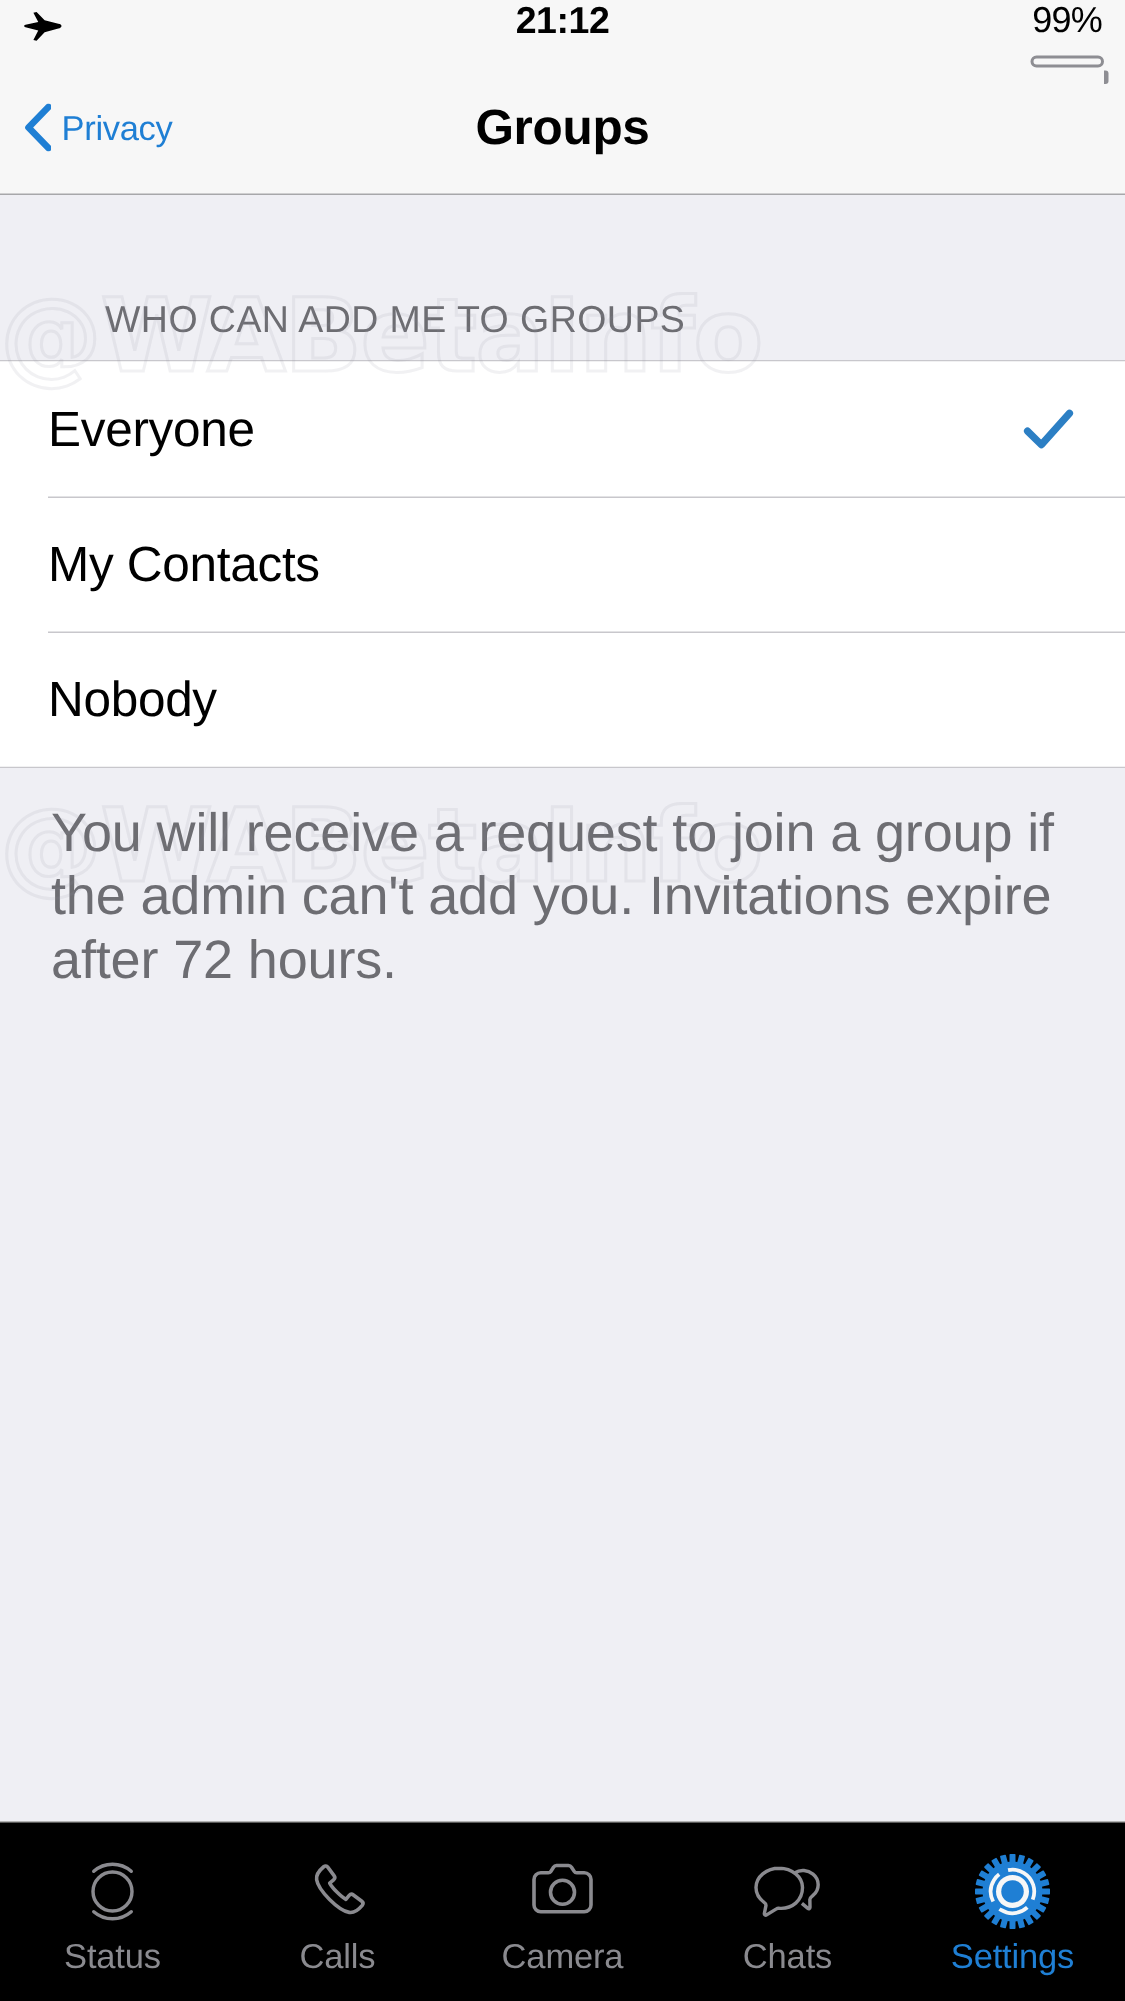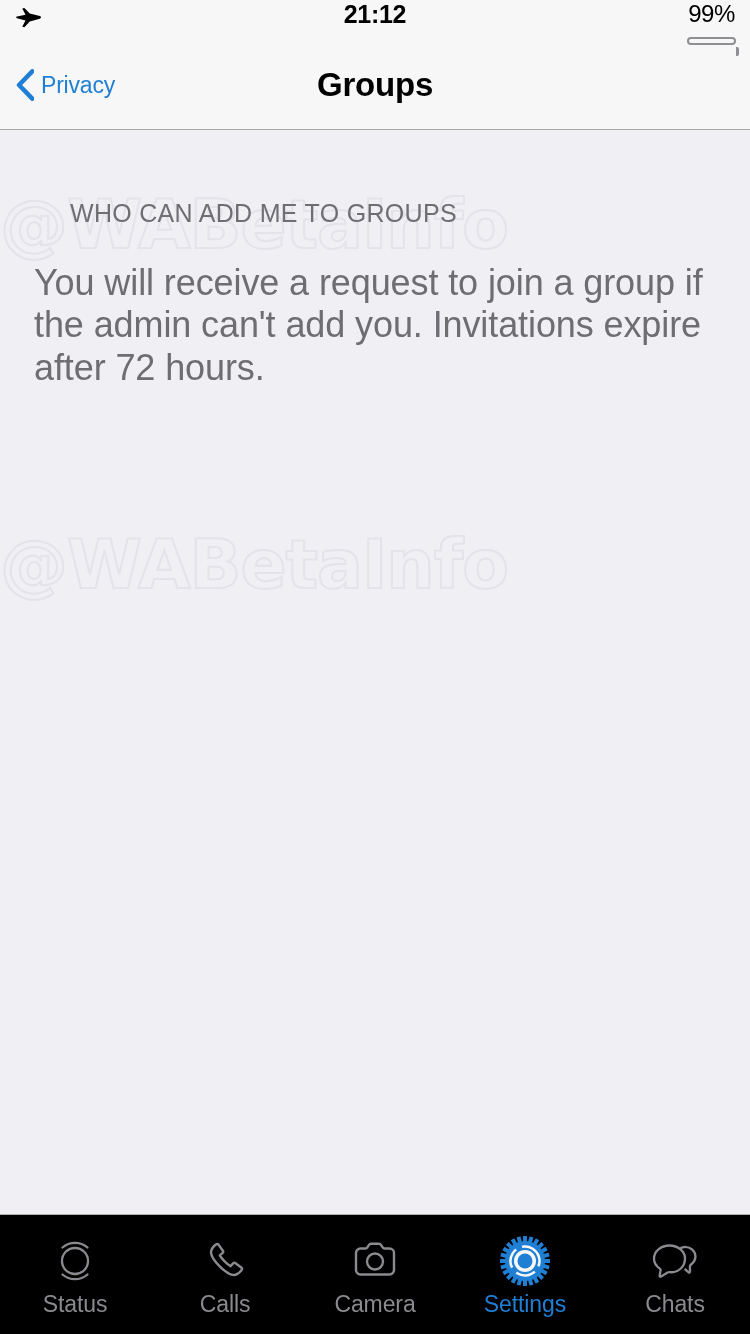--- a/index.html
+++ b/index.html
@@ -283,20 +283,38 @@
       </svg>
       <span class="nav-back-label">Privacy</span>
     </div>
     <div class="nav-title">Groups</div>
   </div>
 
   <div class="content">
 
     <div class="section-header">WHO CAN ADD ME TO GROUPS</div>
 
+    <div class="table-group">
+
+      <div class="row">
+        <span class="row-label">Everyone</span>
+        <svg class="check" viewBox="0 0 24 20">
+          <polyline points="2,11 8.6,17.5 22,2.5" fill="none" stroke="#2c7fc4" stroke-width="3.4" stroke-linecap="round" stroke-linejoin="round"></polyline>
+        </svg>
+      </div>
+
+      <div class="row">
+        <span class="row-label">My Contacts</span>
+      </div>
+
+      <div class="row">
+        <span class="row-label">Nobody</span>
+      </div>
+
+    </div>
 
     <div class="footer-note">You will receive a request to join a group if the admin can't add you. Invitations expire after 72 hours.</div>
   </div>
 
   <div class="watermark wm-1">@WABetaInfo</div>
   <div class="watermark wm-2">@WABetaInfo</div>
 
   <div class="tab-bar">
 
     <div class="tab">
@@ -331,20 +349,35 @@
                    A2 2 0 0 0 17.2 9.6 L19 6.8 A2.4 2.4 0 0 1 21 5.7
                    L29 5.7 A2.4 2.4 0 0 1 31 6.8 L32.8 9.6
                    A2 2 0 0 0 34.5 10.5 L39.5 10.5
                    A4.5 4.5 0 0 1 44 15 L44 32
                    A4.5 4.5 0 0 1 39.5 36.5 L10.5 36.5
                    A4.5 4.5 0 0 1 6 32 Z"></path>
           <circle cx="25" cy="23.5" r="8"></circle>
         </svg>
       </span>
       <span class="tab-label">Camera</span>
+    </div>
+
+    <div class="tab">
+      <span class="tab-icon">
+        <svg width="52" height="46" viewBox="0 0 52 46" fill="none" stroke="#8a8a8f" stroke-width="2.3" stroke-linejoin="round">
+          <path d="M31 10.5 C34.5 8.2 39.5 8.6 43 11.4 C47.6 15.1 47.6 21.9 43 25.6
+                   C41.6 26.7 40.9 27.2 40.9 28.4 L41 33.6 C41 34.4 40.2 34.8 39.6 34.3
+                   L35.6 30.9"></path>
+          <path d="M20.5 7.5 C11.9 7.5 5 13.3 5 20.4 C5 24.4 7.2 28 10.6 30.4
+                   C11.5 31 11.8 31.5 11.6 32.6 L10.6 37.5 C10.4 38.5 11.3 39.1 12.1 38.6
+                   L18.6 34.6 C19.2 34.2 19.8 34.1 20.5 34.2
+                   C29.1 34.8 36 29 36 20.4 C36 13.3 29.1 7.5 20.5 7.5 Z"></path>
+        </svg>
+      </span>
+      <span class="tab-label">Chats</span>
     </div>
 
     <div class="tab active">
       <span class="tab-icon">
         <svg width="50" height="50" viewBox="0 0 100 100">
           <g fill="#1f7fd4">
 
             <g>
               <rect x="46" y="0" width="8" height="16" rx="1"></rect>
               <rect x="46" y="0" width="8" height="16" rx="1" transform="rotate(15 50 50)"></rect>
@@ -375,30 +408,15 @@
           </g>
 
           <circle cx="50" cy="50" r="29" fill="none" stroke="#f7f7f7" stroke-width="5" stroke-dasharray="40 13" transform="rotate(-58 50 50)"></circle>
           <circle cx="50" cy="50" r="22" fill="#f7f7f7"></circle>
           <circle cx="50" cy="50" r="15" fill="#1f7fd4"></circle>
         </svg>
       </span>
       <span class="tab-label">Settings</span>
     </div>
 
-    <div class="tab">
-      <span class="tab-icon">
-        <svg width="52" height="46" viewBox="0 0 52 46" fill="none" stroke="#8a8a8f" stroke-width="2.3" stroke-linejoin="round">
-          <path d="M31 10.5 C34.5 8.2 39.5 8.6 43 11.4 C47.6 15.1 47.6 21.9 43 25.6
-                   C41.6 26.7 40.9 27.2 40.9 28.4 L41 33.6 C41 34.4 40.2 34.8 39.6 34.3
-                   L35.6 30.9"></path>
-          <path d="M20.5 7.5 C11.9 7.5 5 13.3 5 20.4 C5 24.4 7.2 28 10.6 30.4
-                   C11.5 31 11.8 31.5 11.6 32.6 L10.6 37.5 C10.4 38.5 11.3 39.1 12.1 38.6
-                   L18.6 34.6 C19.2 34.2 19.8 34.1 20.5 34.2
-                   C29.1 34.8 36 29 36 20.4 C36 13.3 29.1 7.5 20.5 7.5 Z"></path>
-        </svg>
-      </span>
-      <span class="tab-label">Chats</span>
-    </div>
-
   </div>
 
 </div>
 
 </body></html>

